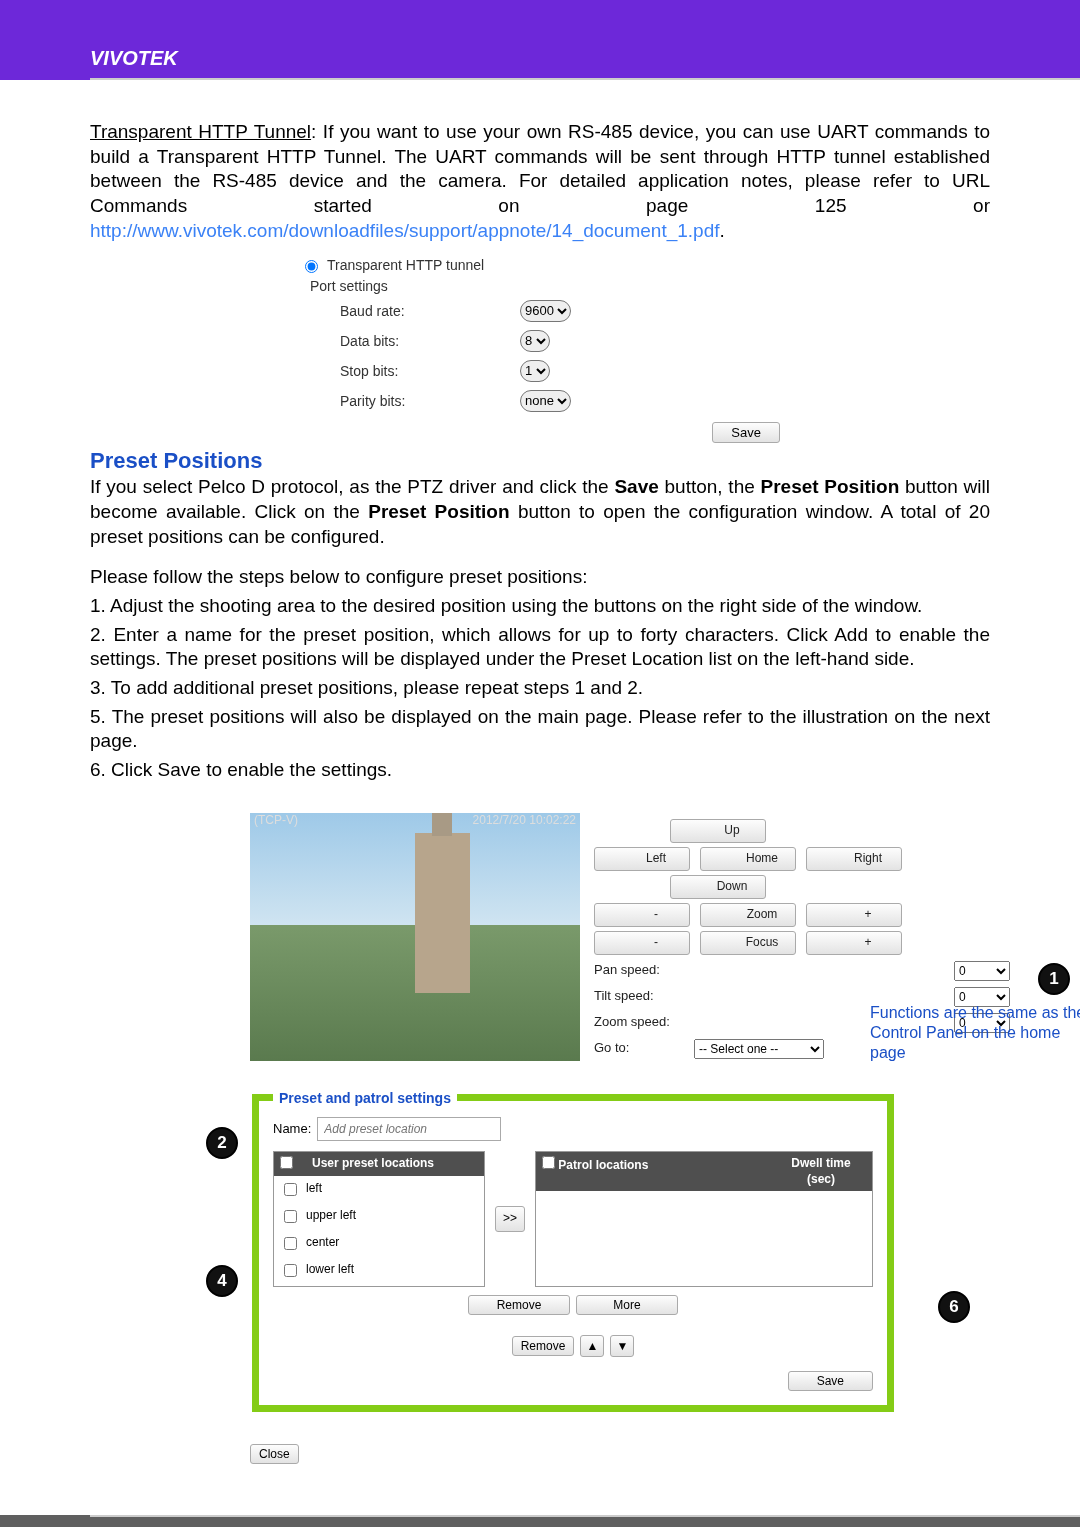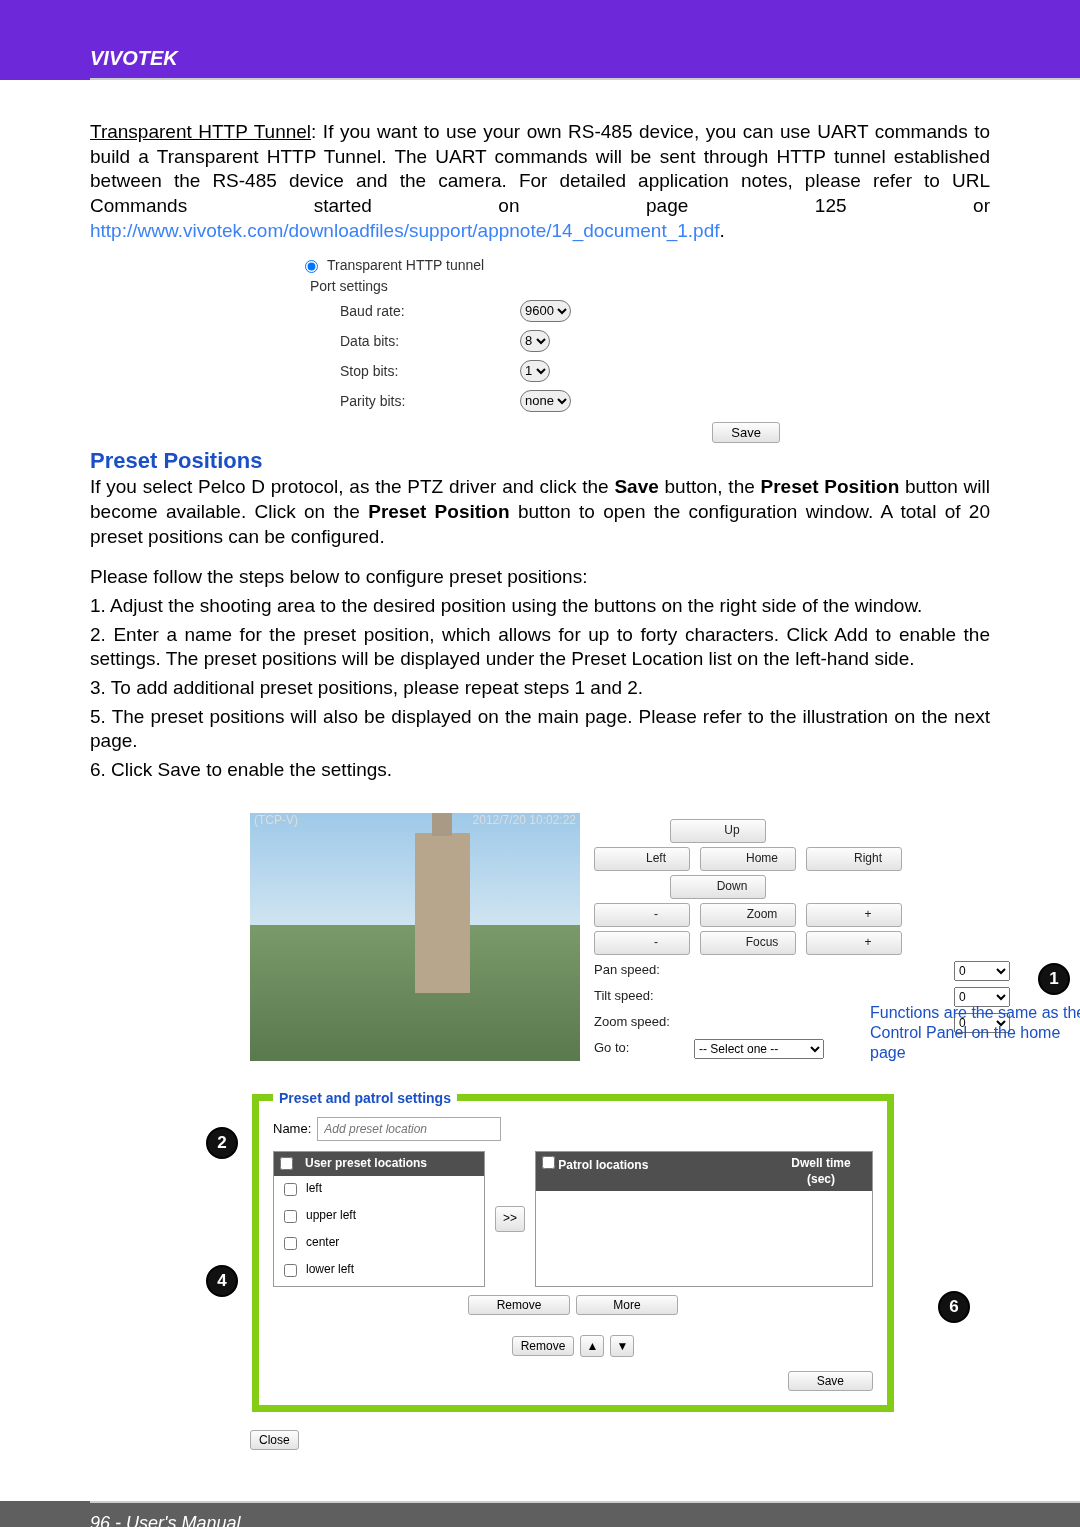--- a/index.html
+++ b/index.html
@@ -140,21 +140,21 @@
     border: 1px solid #aaa;
   }
   .lists-row { display: flex; gap: 10px; align-items: stretch; }
   .list-col {
     border: 1px solid #999;
     font-size: 12px;
   }
   .list-col.left-col { width: 210px; }
   .list-col.right-col { flex: 1; display: flex; }
   .list-head {
-    background: #4f4f4f; color: #fff; padding: 4px 6px; display: flex; align-items: center; gap: 12px;
+    background: #4f4f4f; color: #fff; padding: 4px 6px; display: flex; align-items: flex-start; gap: 19px;
     font-weight: bold; font-size: 12px;
   }
   .list-head input[type=checkbox] { margin: 0; }
   .list-body { height: 110px; overflow-y: scroll; background: #fff; }
   .list-item { display: flex; align-items: center; gap: 6px; padding: 4px 6px; border-bottom: 0; }
   .right-head-inner { display: flex; width: 100%; }
   .right-head-inner .c1 { flex: 1; }
   .right-head-inner .c2 { width: 90px; text-align: center; }
   .move-btn {
     width: 28px; height: 24px;
@@ -167,21 +167,21 @@
   .below-lists { display: flex; gap: 10px; margin-top: 8px; align-items: center; flex-direction: column; }
   .below-left { width: 210px; display: flex; gap: 6px; }
   .below-right { flex: 1; display: flex; gap: 6px; align-items: center; }
   .small-btn {
     background: linear-gradient(#fdfdfd, #e3e3e3);
     border: 1px solid #aaa; border-radius: 3px;
     font-size: 12px; padding: 2px 8px;
   }
   .sq-btn { width: 24px; height: 22px; display: inline-flex; align-items: center; justify-content: center; }
   .save-row2 { text-align: right; margin-top: 10px; }
-  .close-row { margin-top: 14px; }
+  .close-row { margin-top: 28px; }
 
   .badge {
     position: absolute;
     width: 28px; height: 28px; border-radius: 50%;
     background: #111; color: #fff; font-weight: bold;
     display: flex; align-items: center; justify-content: center;
     font-size: 17px;
     border: 2px solid #000;
   }
   .note-text {

